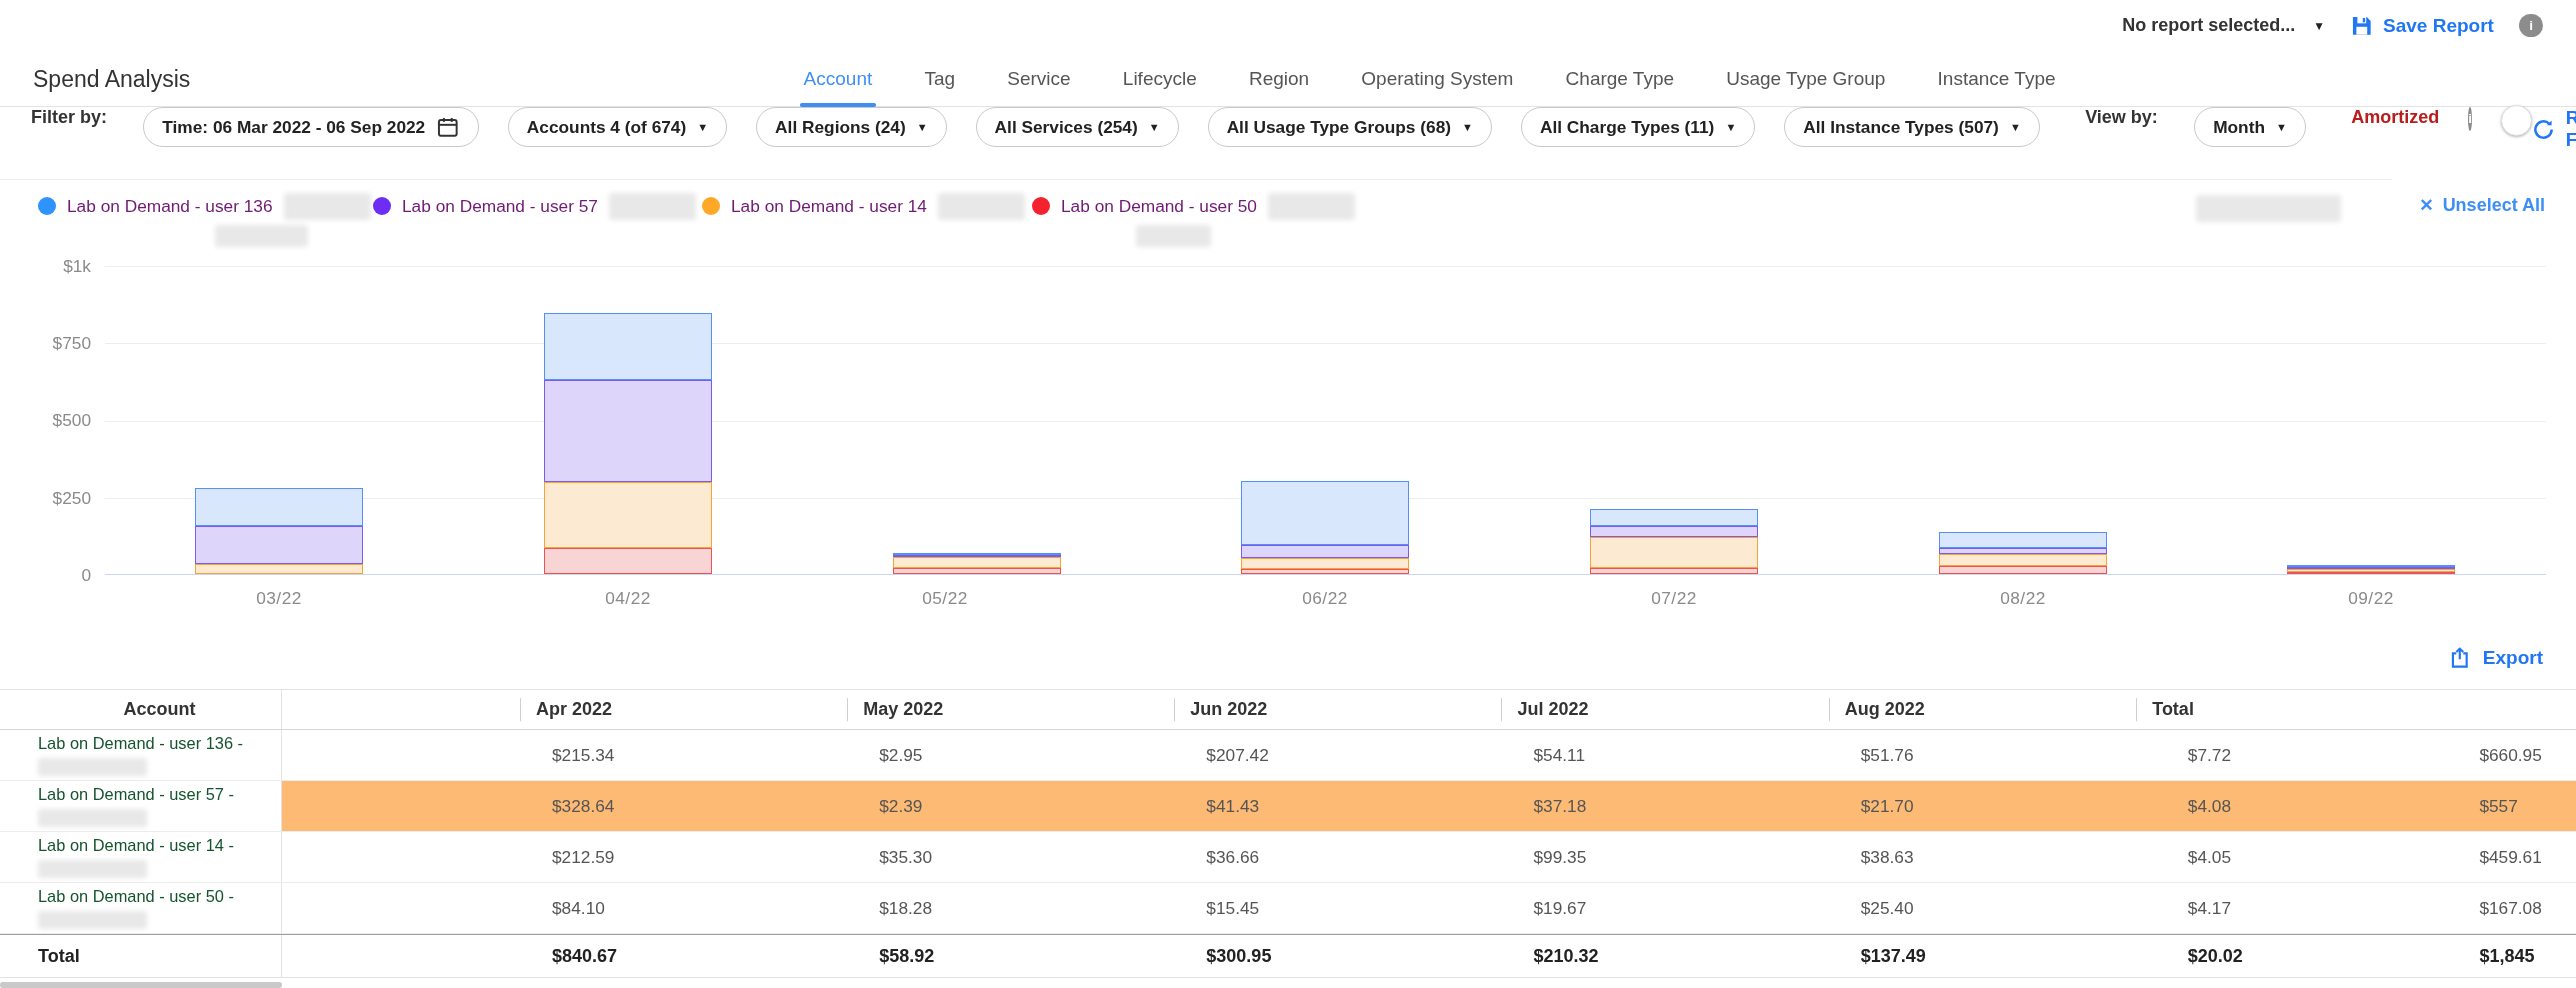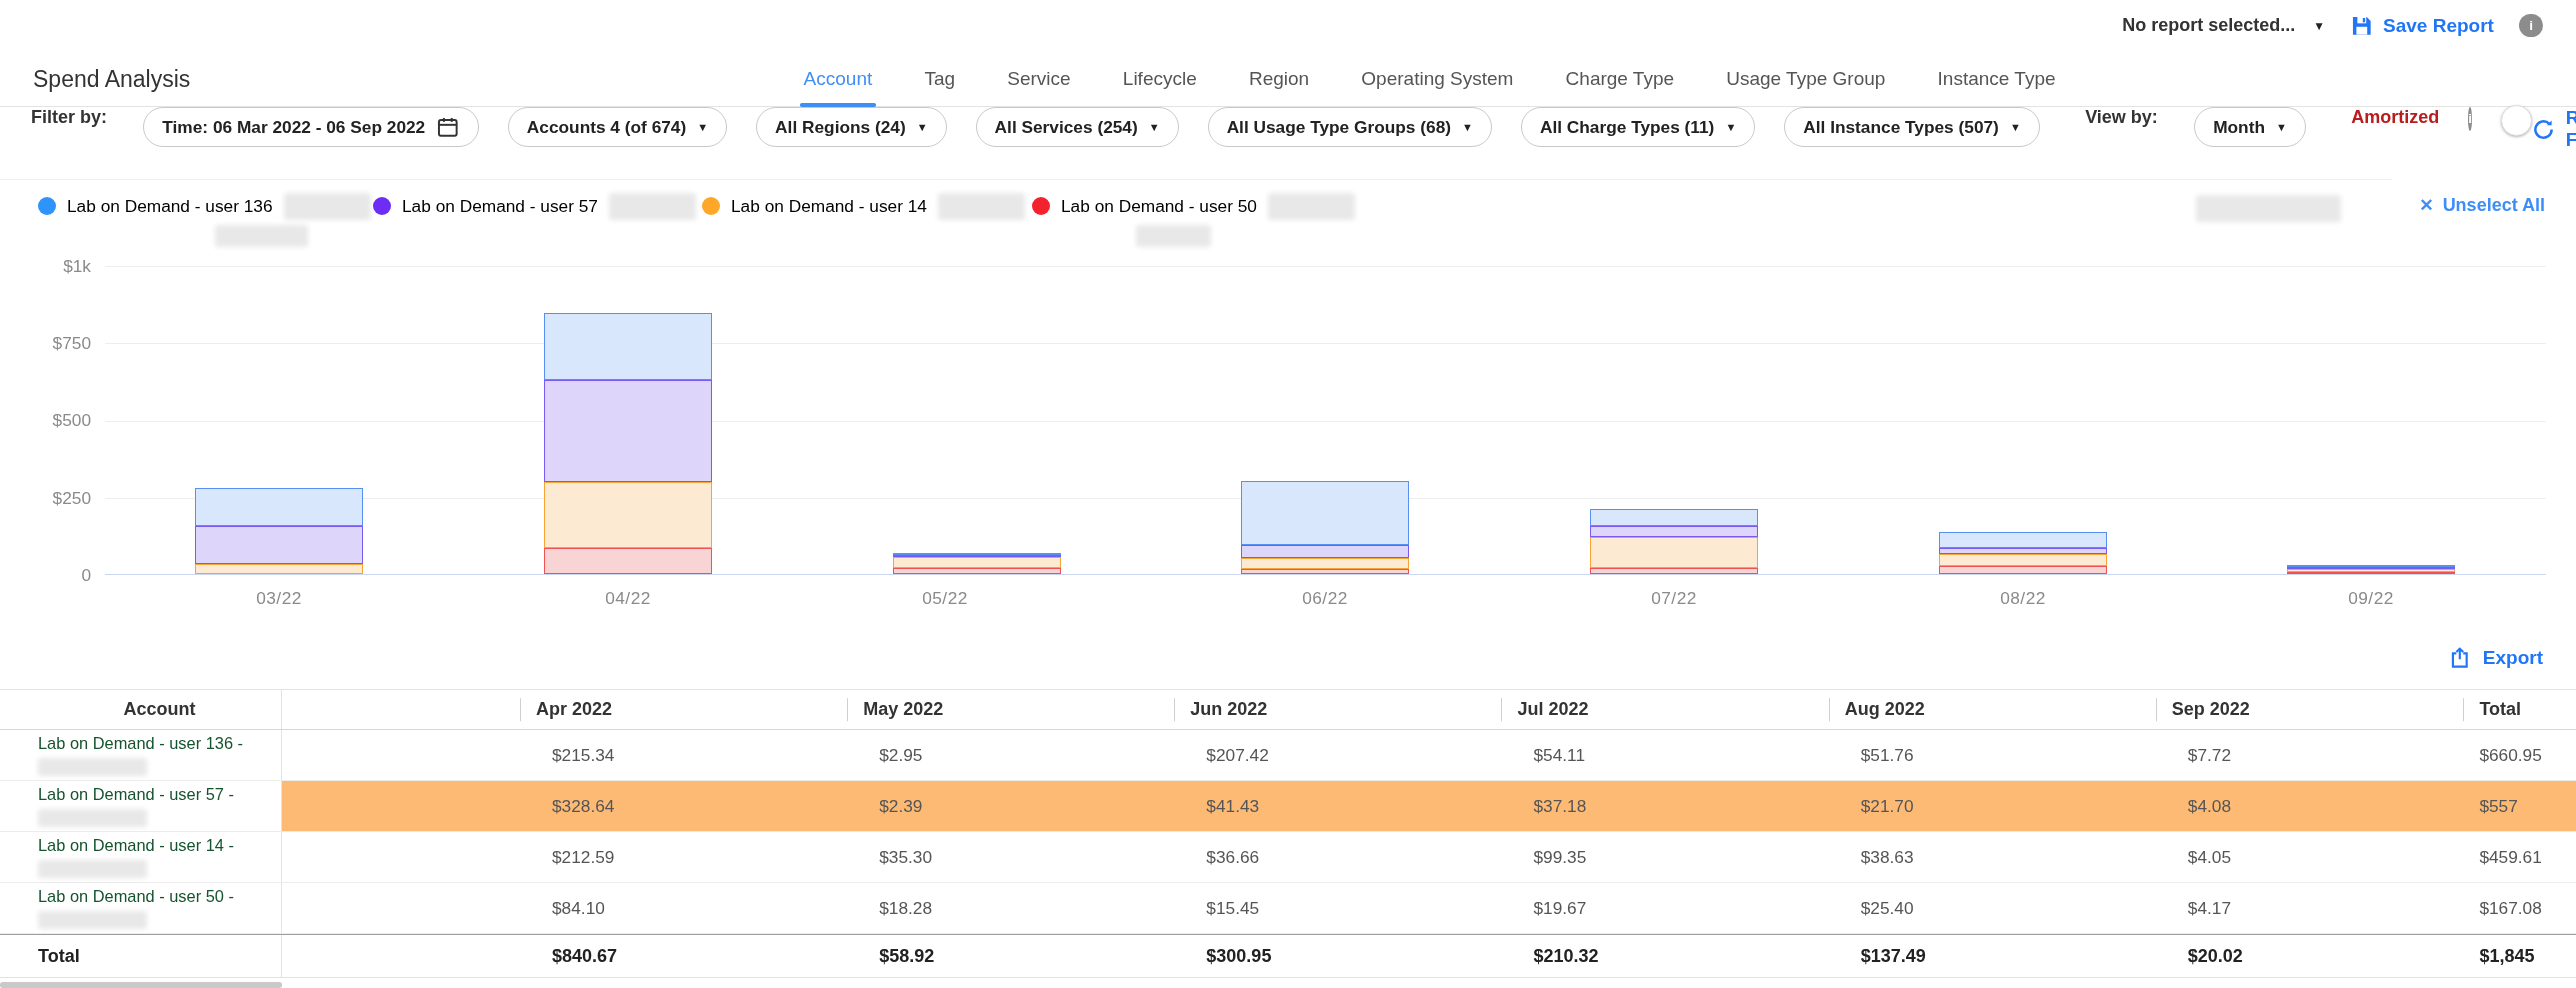--- a/index.html
+++ b/index.html
@@ -36,21 +36,21 @@
   .amortized-label { font-size:18px; font-weight:600; color:#b91c1c; margin-left:16.4px; white-space:nowrap; }
   .toggle { width:58px; height:27px; background:#B5B5B5; border-radius:13.6px; position:relative; cursor:pointer; margin-left:1.8px; }
   .toggle .knob { position:absolute; left:-1.8px; top:-1.8px; width:31px; height:31px; border-radius:50%; background:#fff;
                   border:0.9px solid #DDD; box-shadow:0 0.9px 2.7px rgba(0,0,0,.3); }
   .reset { margin-left:auto; display:flex; align-items:center; gap:11px; color:#2176F6; font-size:19px; font-weight:600; cursor:pointer; }
 
   
   .legendrow { position:absolute; top:180px; left:0; width:2576px; height:75px; }
   .legend-item { position:absolute; top:12.7px; display:flex; align-items:center; gap:11px; cursor:pointer; }
   .dot { width:18px; height:18px; border-radius:50%; flex:none; }
-  .llab { font-size:17.3px; color:#000000; white-space:nowrap; }
+  .llab { font-size:17.3px; color:#701a75; white-space:nowrap; }
   .redacted { background:#E8E8E8; filter:blur(2.7px); border-radius:2.7px; display:inline-block; }
   .unselect { position:absolute; right:31px; top:14.5px; display:flex; align-items:center; gap:9px;
               color:#3E8EF7; font-size:18px; font-weight:600; cursor:pointer; }
   .xglyph { font-size:17.3px; }
 
   
   .chart { position:absolute; top:255px; left:0; width:2576px; height:364px; }
   .yaxis { position:absolute; left:18px; top:0; width:73px; height:100%; }
   .ytick { position:absolute; right:0; font-size:17.3px; color:#8A8A8A; }
   .plot { position:absolute; left:105px; top:11px; width:2441px; height:309px; border-bottom:1.8px solid #CBD6F2; }
@@ -288,21 +288,20 @@
 
 <div class="spend-table">
     <div class="trow thead">
       <div class="acct-cell">Account</div>
       <div class="spacer"></div>
       <div class="vcell th-month">Apr 2022</div>
       <div class="vcell th-month">May 2022</div>
       <div class="vcell th-month">Jun 2022</div>
       <div class="vcell th-month">Jul 2022</div>
       <div class="vcell th-month">Aug 2022</div>
-      <div class="vcell th-month">Sep 2022</div>
       <div class="tcell th-month th-total">Total</div>
     </div>
     <div class="trow">
       <div class="acct-cell">
         <div class="aline">Lab on Demand - user 136 -</div>
         <div class="redacted rsm"></div>
       </div>
       <div class="spacer"></div>
       <div class="vcell">$215.34</div>
       <div class="vcell">$2.95</div>

